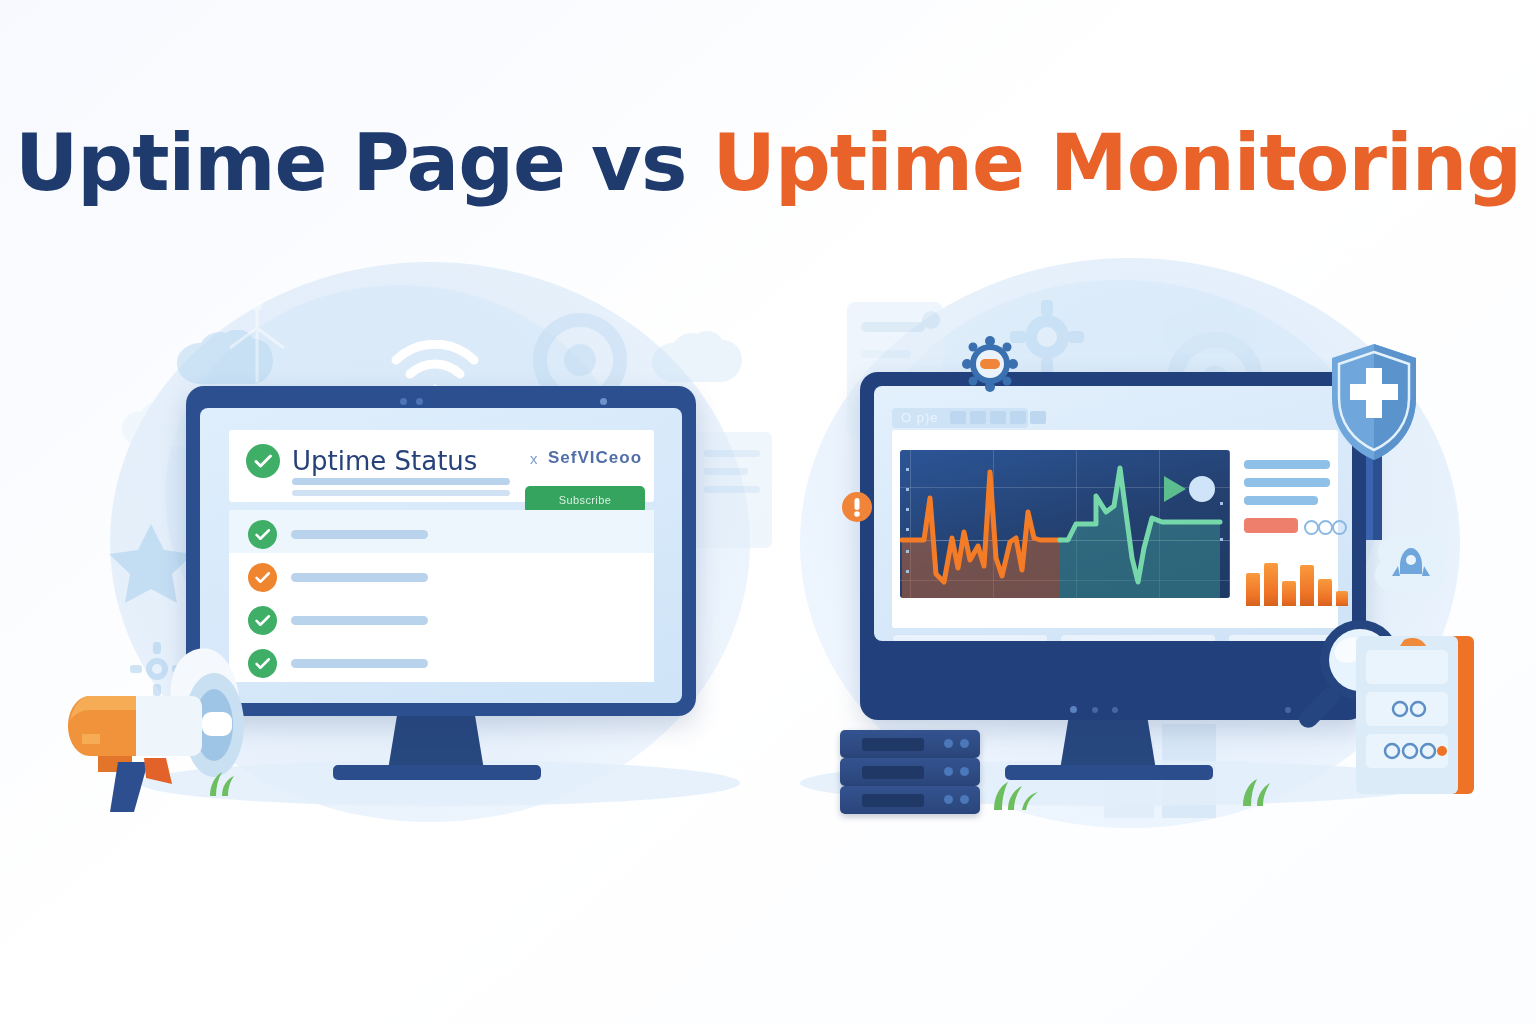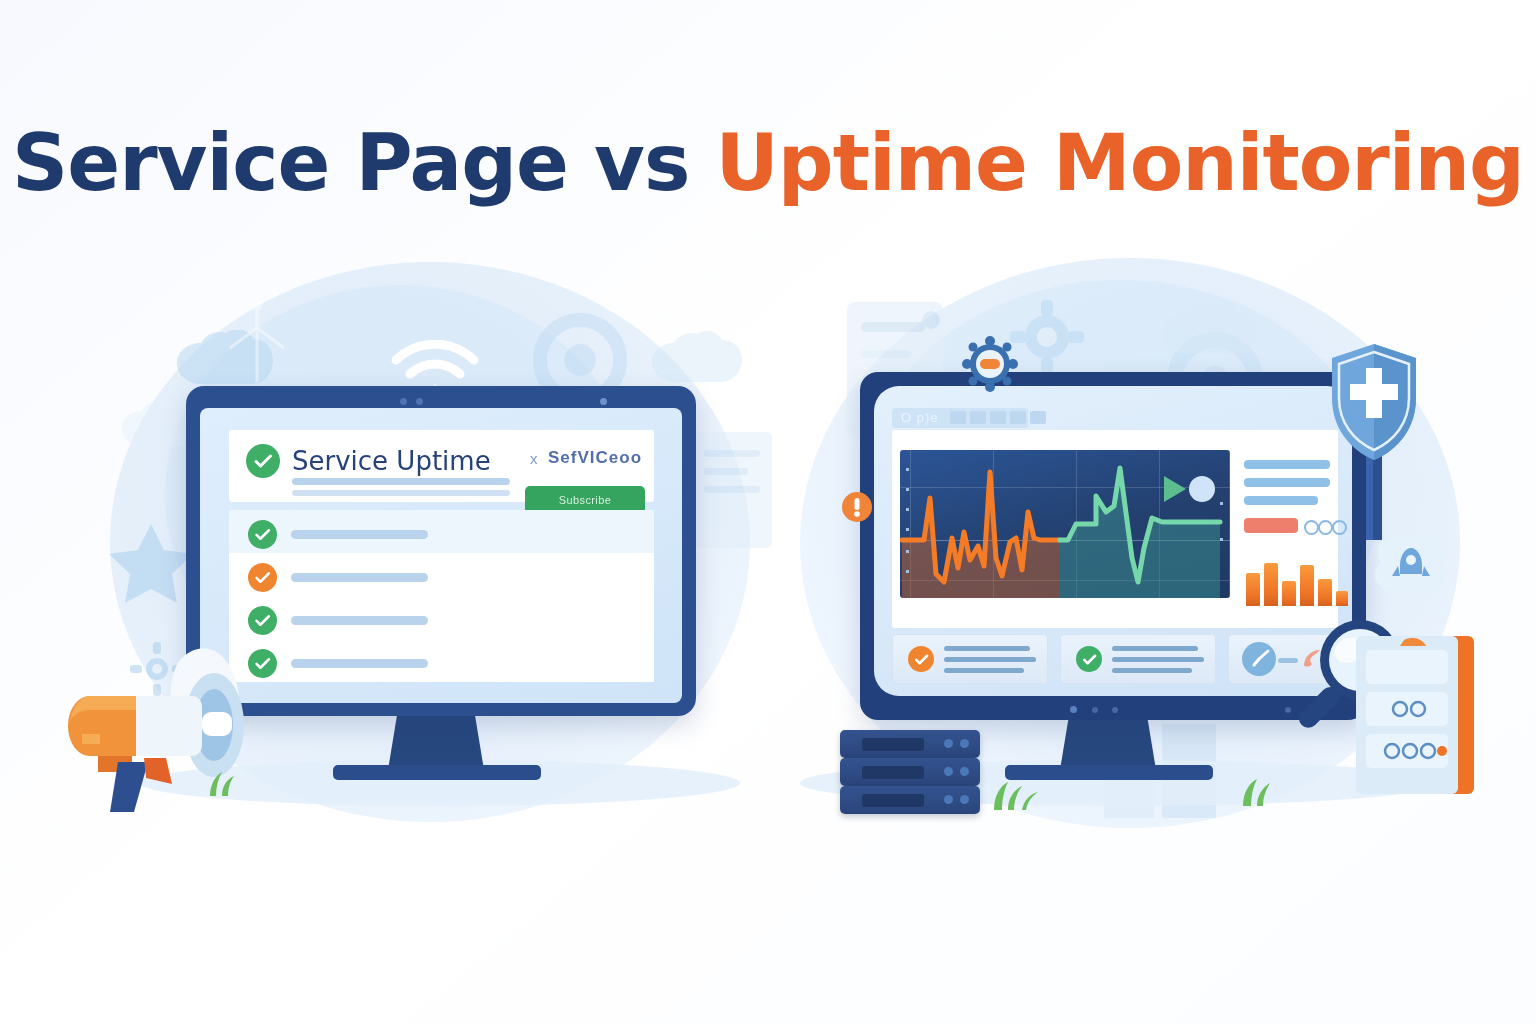--- a/index.html
+++ b/index.html
@@ -92,21 +92,21 @@
   .server .slot{position:absolute;background:#1f3865;border-radius:3px;}
   .server .led{position:absolute;width:9px;height:9px;border-radius:50%;background:#4b77bb;}
   .grass{position:absolute;}
 </style>
 </head>
 <body>
 
 <div id="stage">
 
   <div class="title-wrap">
-    <span class="t-navy">Service Page vs </span><span class="t-orange">Uptime Monitoring</span>
+    <span class="t-navy">Uptime Page vs </span><span class="t-orange">Uptime Monitoring</span>
   </div>
 
   <div class="blob blobL"></div>
   <div class="blob blobR"></div>
   <div class="blob-deep" style="left:165px;top:285px;width:470px;height:420px;opacity:.38;"></div>
   <div class="blob-deep" style="left:860px;top:280px;width:520px;height:430px;opacity:.35;"></div>
 
   <div class="deco" style="left:175px;top:330px;">
     <svg width="120" height="62" viewBox="0 0 120 62">
         <path d="M26 54c-14 0-24-9-24-21S13 13 26 13c5-9 15-13 25-10 8-6 22-5 27 6 13 0 20 9 20 22s-9 23-22 23z" fill="#b9d8f1"></path>
@@ -229,21 +229,21 @@
     <div class="bezel-dot" style="left:600px;top:398px;background:#6e93cc;"></div>
 
     <div class="mon-inner" style="left:200px;top:408px;width:482px;height:295px;">
 
       <div class="status-head" style="left:29px;top:22px;width:425px;height:72px;"></div>
       <div class="badge green" style="left:46px;top:36px;width:34px;height:34px;">
         <svg width="20" height="20" viewBox="0 0 20 20">
             <path d="M3 10.5l4.5 4.5L17.5 5" stroke="#fff" stroke-width="3" fill="none" stroke-linecap="round" stroke-linejoin="round"></path>
           </svg>
       </div>
-      <div class="h-title" style="left:92px;top:38px;">Service Uptime</div>
+      <div class="h-title" style="left:92px;top:38px;">Uptime Status</div>
       <div class="h-sub" style="left:330px;top:42px;color:#6e93c9;font-size:15px;font-weight:400;">x</div>
       <div class="h-sub" style="left:348px;top:40px;">SefVICeᴏᴏ</div>
       <div class="bar" style="left:92px;top:70px;width:218px;height:7px;"></div>
       <div class="bar lite" style="left:92px;top:82px;width:218px;height:6px;"></div>
       <div class="btn-green" style="left:325px;top:66px;width:120px;height:28px;">Subscribe</div>
 
       <div class="row alt" style="left:29px;top:102px;width:425px;height:43px;"></div>
       <div class="badge green" style="left:48px;top:112px;width:29px;height:29px;">
         <svg width="17" height="17" viewBox="0 0 20 20">
             <path d="M3 10.5l4.5 4.5L17.5 5" stroke="#fff" stroke-width="3" fill="none" stroke-linecap="round" stroke-linejoin="round"></path>
@@ -301,21 +301,21 @@
 
     <div class="mon-neck" style="left:1060px;top:700px;width:96px;height:70px;clip-path:polygon(12% 0,88% 0,100% 100%,0 100%);"></div>
     <div class="mon-base" style="left:1005px;top:765px;width:208px;height:15px;"></div>
 
     <div class="mon-frame dark" style="left:860px;top:372px;width:506px;height:348px;"></div>
     <div class="bezel-dot" style="left:1070px;top:706px;background:#5a82c0;"></div>
     <div class="bezel-dot" style="left:1092px;top:707px;background:#44689f;width:6px;height:6px;"></div>
     <div class="bezel-dot" style="left:1112px;top:707px;background:#44689f;width:6px;height:6px;"></div>
     <div class="bezel-dot" style="left:1285px;top:707px;background:#44689f;width:6px;height:6px;"></div>
 
-    <div class="mon-inner" style="left:874px;top:386px;width:478px;height:310px;background:linear-gradient(165deg,#e3f0fc 0%,#cfe3f7 100%);border-radius:25px;">
+    <div class="mon-inner" style="left:874px;top:386px;width:478px;height:255px;background:linear-gradient(165deg,#e3f0fc 0%,#cfe3f7 100%);">
 
       <div class="addrbar" style="left:18px;top:22px;width:136px;height:20px;"></div>
       <div class="addr-text" style="left:27px;top:24px;">O p)e</div>
       <div class="addr-blocks" style="left:76px;top:25px;">
         <i></i>
           <i></i>
           <i></i>
           <i></i>
           <i></i>
       </div>

